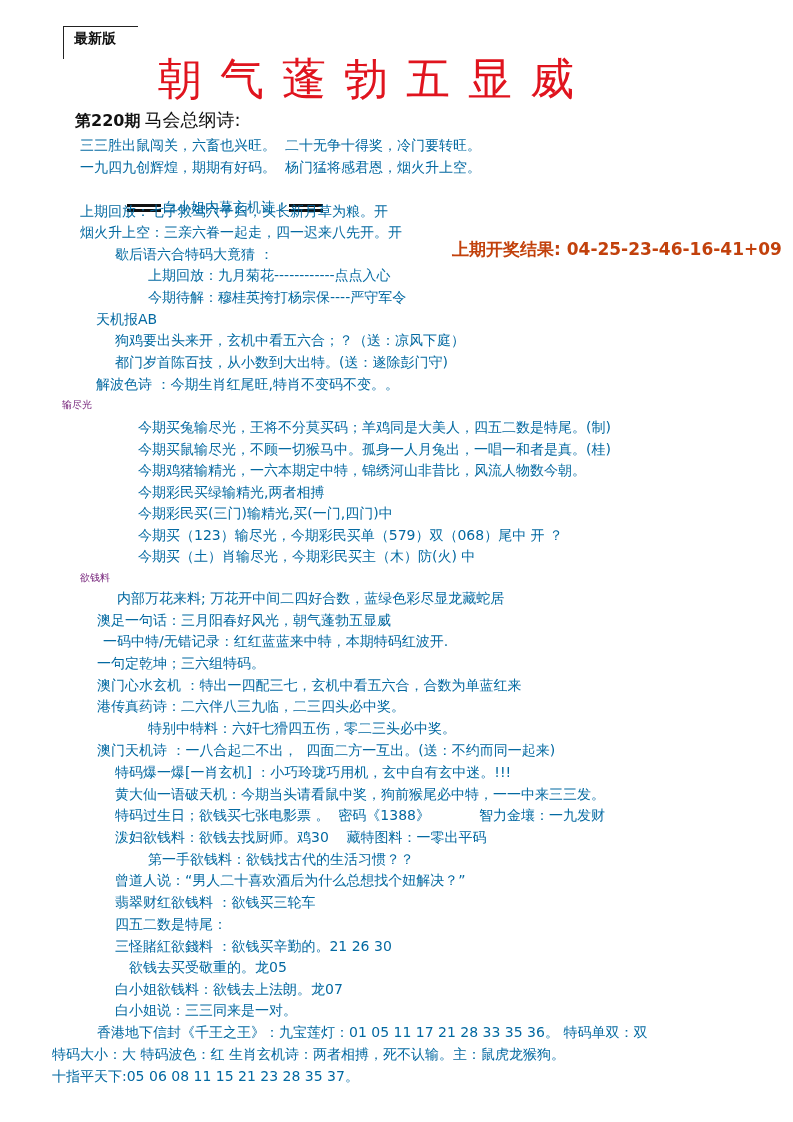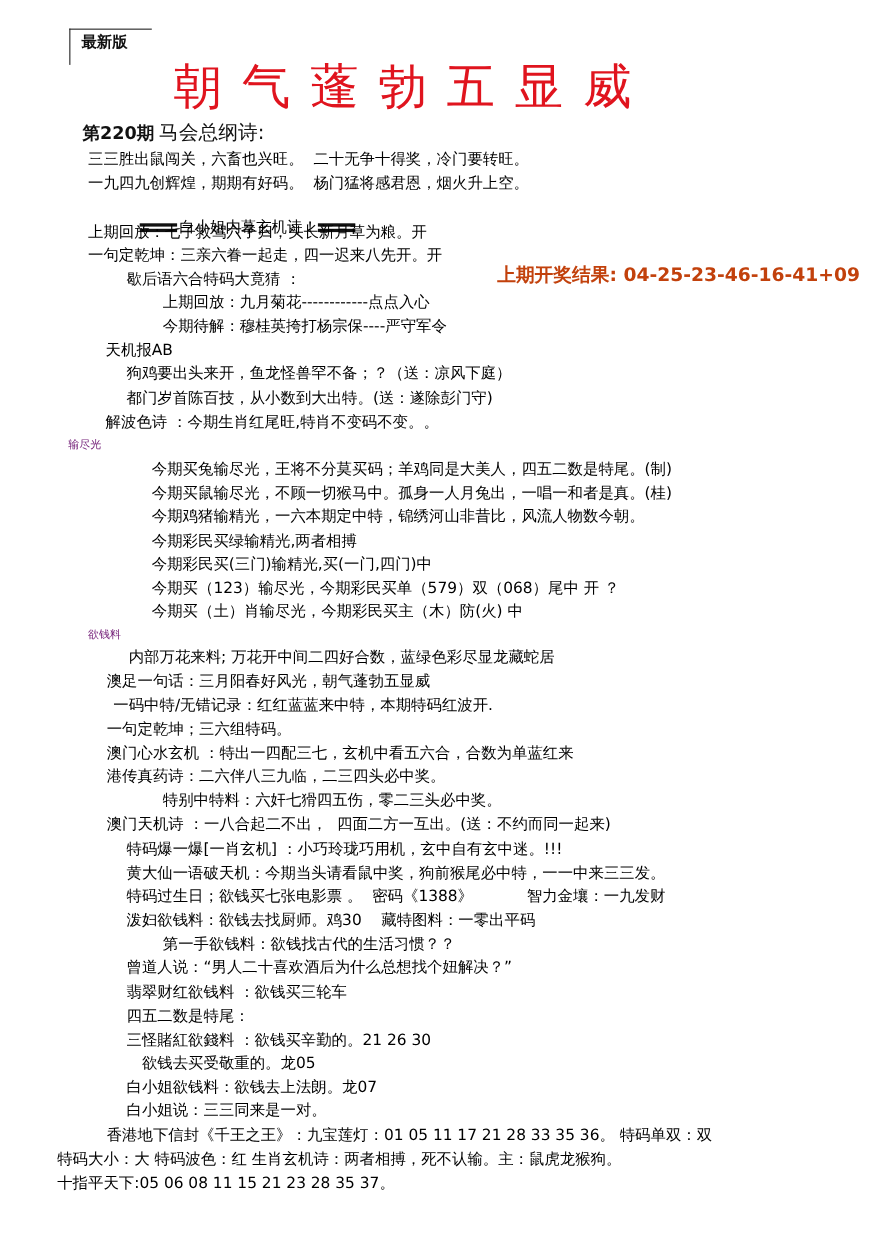--- a/index.html
+++ b/index.html
@@ -3,21 +3,21 @@
 <meta charset="utf-8">
 <style>
   html, body { margin:0; padding:0; background:#ffffff; }
   body { width:793px; height:1122px; position:relative; overflow:hidden;
          font-family:"DejaVu Sans", "Liberation Sans", sans-serif; color:#111; }
   .corner-box { position:absolute; left:63px; top:26px; width:74px; height:32px;
                 border-top:1px solid #222; border-left:1px solid #222; }
   .edition { position:absolute; left:74px; top:30px; font-size:14px; font-weight:bold; color:#111; }
   .title { position:absolute; left:158px; top:50px; font-family:"DejaVu Serif", "Liberation Serif", serif;
            font-size:44px; letter-spacing:18px; color:#e0141e; white-space:nowrap; }
-  .line { position:absolute; font-size:14px; line-height:18px; white-space:pre; color:#000000; }
+  .line { position:absolute; font-size:14px; line-height:18px; white-space:pre; color:#0369a1; }
   .issue { position:absolute; left:75px; top:108px; font-size:16px; font-weight:bold; white-space:nowrap; }
   .issue .sub { font-size:18px; font-weight:normal; margin-left:4px; }
   .section { color:#701a75; font-size:10px; }
   .result { position:absolute; left:452px; top:238px; font-size:17px; font-weight:bold; color:#c2410c; white-space:nowrap; }
   .bars { display:inline-block; width:36px; height:10px; vertical-align:middle; position:relative; }
   .bars::before, .bars::after { content:""; position:absolute; left:0; width:34px; height:3px; background:#111; }
   .bars::before { top:1px; } .bars::after { top:6px; }
 </style>
 </head>
 <body>
@@ -30,31 +30,31 @@
   <span>第220期</span><span class="sub">马会总纲诗:</span>
 </div>
 
 <div class="line" style="left:80px;top:136px">三三胜出鼠闯关，六畜也兴旺。  二十无争十得奖，冷门要转旺。</div>
 <div class="line" style="left:80px;top:158px">一九四九创辉煌，期期有好码。  杨门猛将感君恩，烟火升上空。</div>
 
 <div class="line" style="left:118px;top:180px">
   <span class="bars"></span><span>白小姐内幕玄机诗！</span><span class="bars"></span>
 </div>
 <div class="line" style="left:80px;top:202px">上期回放：七子救驾六子归，头长新月草为粮。开</div>
-<div class="line" style="left:80px;top:223px">一句定乾坤：三亲六眷一起走，四一迟来八先开。开</div>
+<div class="line" style="left:80px;top:223px">烟火升上空：三亲六眷一起走，四一迟来八先开。开</div>
 
 <div class="line" style="left:115px;top:245px">歇后语六合特码大竟猜 ：</div>
 <div class="result">
   <span>上期开奖结果:</span> <span>04-25-23-46-16-41+09</span>
 </div>
 <div class="line" style="left:148px;top:266px">上期回放：九月菊花------------点点入心</div>
 <div class="line" style="left:148px;top:288px">今期待解：穆桂英挎打杨宗保----严守军令</div>
 
 <div class="line" style="left:96px;top:310px">天机报AB</div>
-<div class="line" style="left:115px;top:331px">狗鸡要出头来开，鱼龙怪兽罕不备；？（送：凉风下庭）</div>
+<div class="line" style="left:115px;top:331px">狗鸡要出头来开，玄机中看五六合；？（送：凉风下庭）</div>
 <div class="line" style="left:115px;top:353px">都门岁首陈百技，从小数到大出特。(送：遂除彭门守)</div>
 <div class="line" style="left:96px;top:375px">解波色诗 ：今期生肖红尾旺,特肖不变码不变。。</div>
 
 <div class="line section" style="left:62px;top:396px">输尽光</div>
 <div class="line" style="left:138px;top:418px">今期买兔输尽光，王将不分莫买码；羊鸡同是大美人，四五二数是特尾。(制)</div>
 <div class="line" style="left:138px;top:440px">今期买鼠输尽光，不顾一切猴马中。孤身一人月兔出，一唱一和者是真。(桂)</div>
 <div class="line" style="left:138px;top:461px">今期鸡猪输精光，一六本期定中特，锦绣河山非昔比，风流人物数今朝。</div>
 <div class="line" style="left:138px;top:483px">今期彩民买绿输精光,两者相搏</div>
 <div class="line" style="left:138px;top:504px">今期彩民买(三门)输精光,买(一门,四门)中</div>
 <div class="line" style="left:138px;top:526px">今期买（123）输尽光，今期彩民买单（579）双（068）尾中 开 ？</div>

